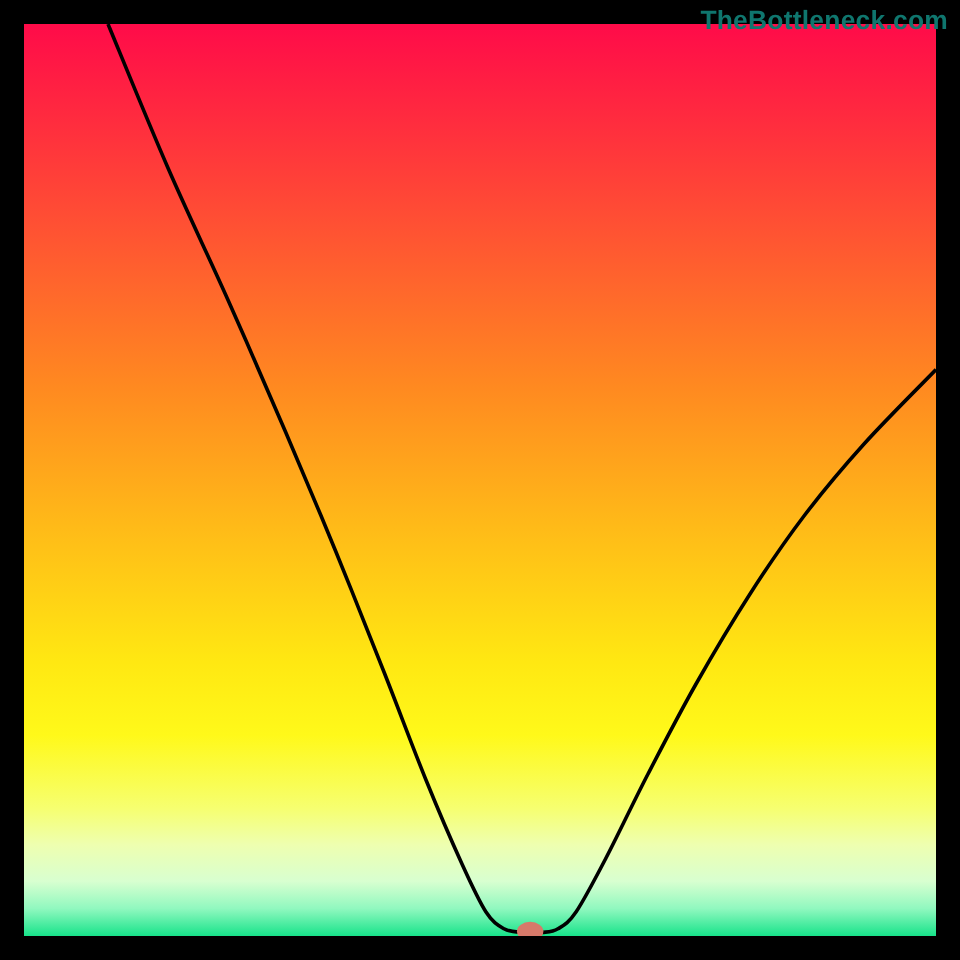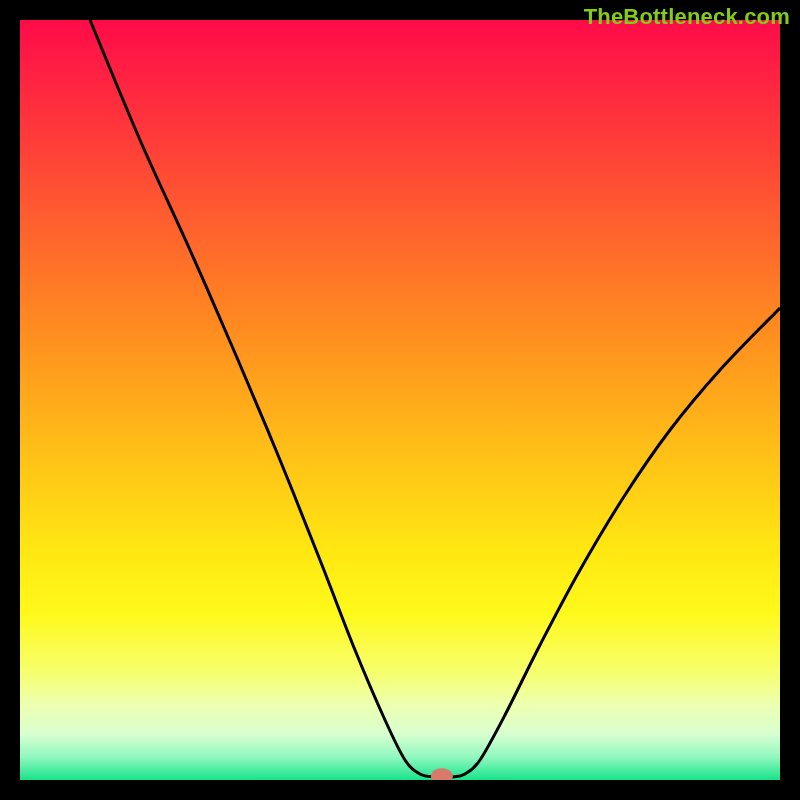--- a/index.html
+++ b/index.html
@@ -21,21 +21,21 @@
     left: 0;
   }
   .watermark {
     position: absolute;
     top: 4px;
     right: 10px;
     font-family: Arial, Helvetica, sans-serif;
     font-size: 22px;
     font-weight: 600;
     letter-spacing: 0.2px;
-    color: #84cc16;
+    color: #0f766e;
     user-select: none;
   }
 </style>
 </head>
 <body>
 
 <div class="stage">
   <svg id="svg-root" width="800" height="800" viewBox="0 0 800 800">
     <defs>
       <linearGradient id="bg-grad" x1="0" y1="0" x2="0" y2="1">

